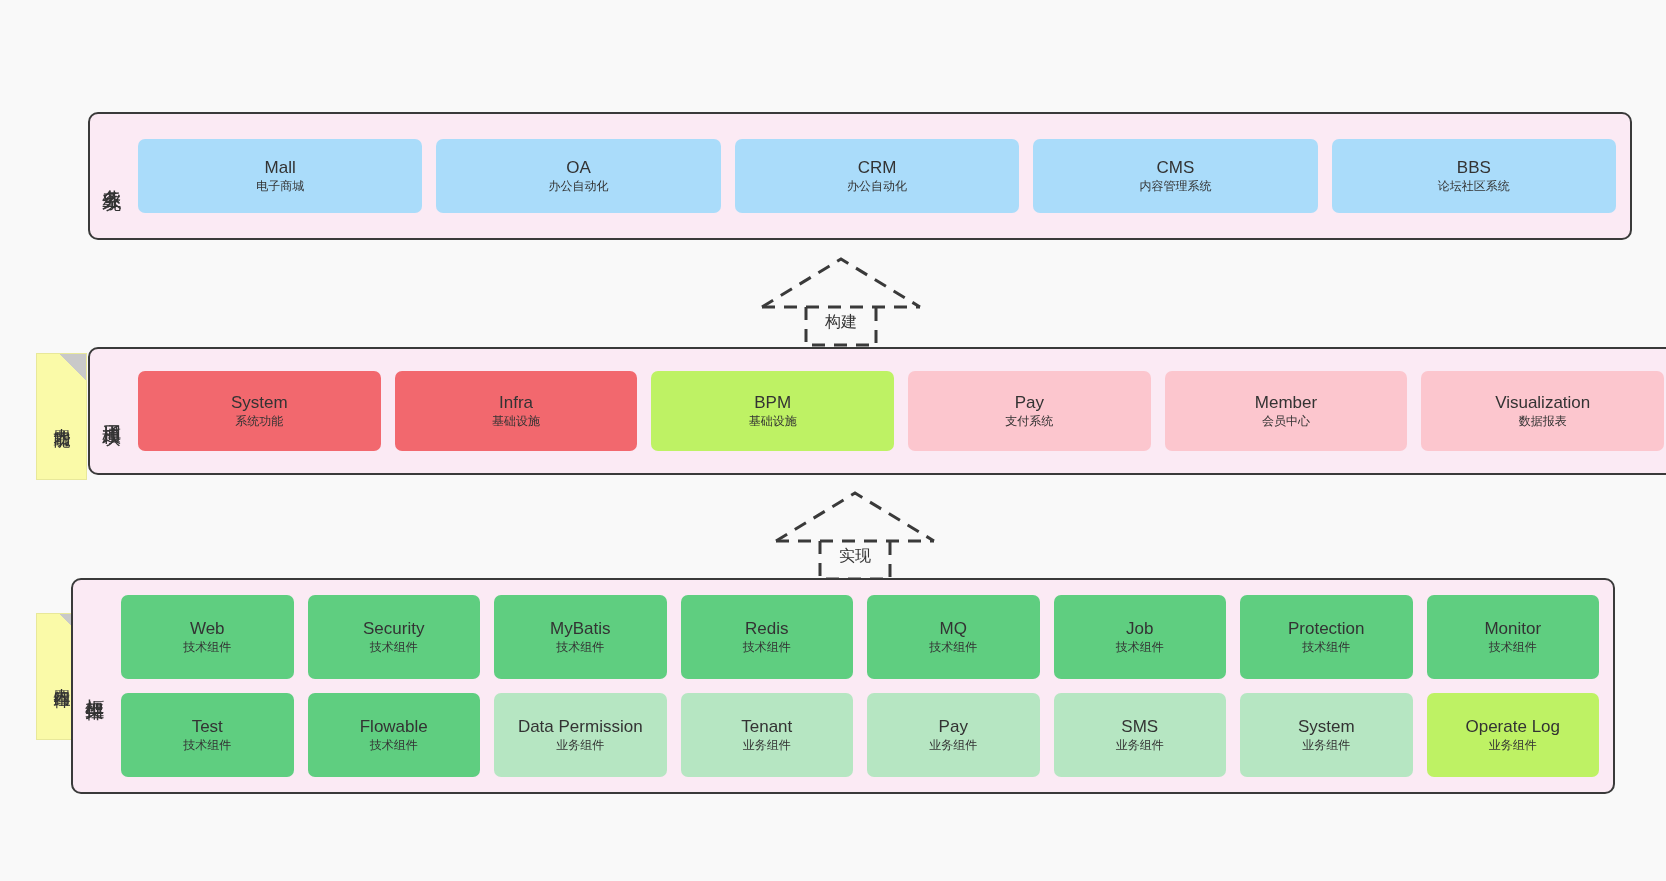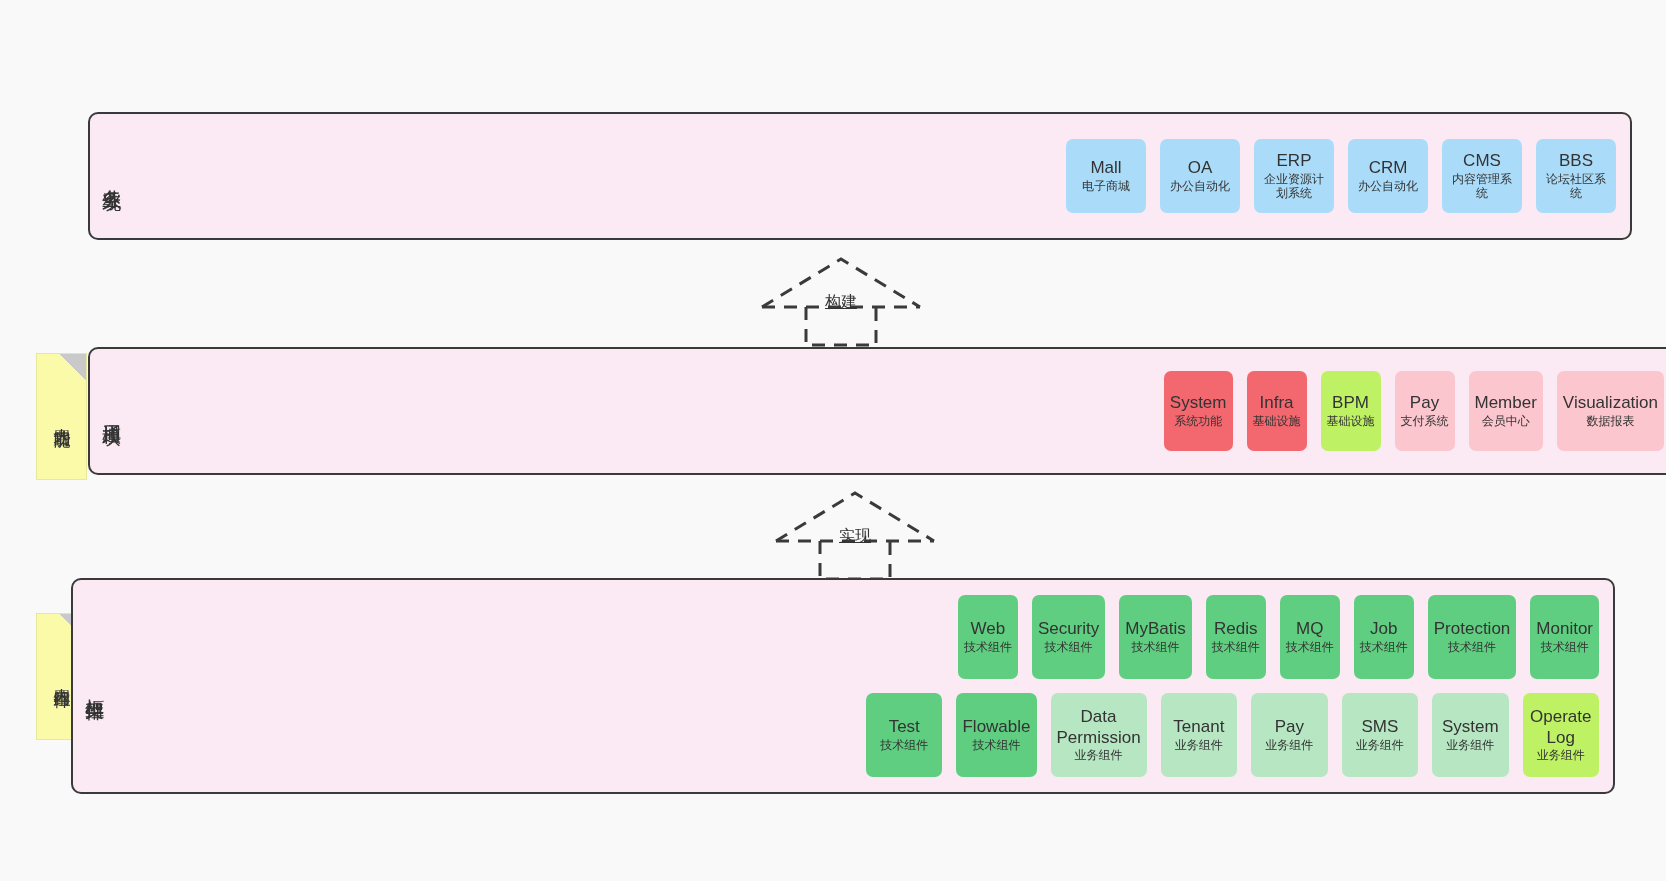--- a/index.html
+++ b/index.html
@@ -48,21 +48,20 @@
     padding: 4px 0;
   }
 
   .layer-body {
     flex: 1 1 auto;
     display: flex;
     flex-direction: column;
     justify-content: center;
     gap: 14px;
     padding: 0 14px 0 4px;
-    align-items: flex-end;
   }
 
   .row {
     display: flex;
     gap: 14px;
     align-items: stretch;
   }
 
   .cell {
     flex: 1 1 0;
@@ -128,49 +127,44 @@
   }
   #arrow-build { left: 756px; top: 253px; }
   #arrow-impl  { left: 770px; top: 487px; }
 
   .arrow svg { display: block; overflow: visible; }
 
   .arrow-label {
     position: absolute;
     left: 50%;
     transform: translateX(-50%);
-    bottom: 36px;
+    bottom: 16px;
     font-size: 16px;
     color: #333;
     background: transparent;
     white-space: nowrap;
     padding: 0 2px;
-    text-decoration: underline;
   }
 </style>
 </head>
 <body>
 
 <div class="canvas">
 
   <div class="layer" id="layer-business">
     <div class="layer-title">业务系统</div>
     <div class="layer-body">
       <div class="row">
         <div class="cell">
           <span class="en">Mall</span>
           <span class="cn">电子商城</span>
         </div>
         <div class="cell">
           <span class="en">OA</span>
           <span class="cn">办公自动化</span>
-        </div>
-        <div class="cell">
-          <span class="en">ERP</span>
-          <span class="cn">企业资源计划系统</span>
         </div>
         <div class="cell">
           <span class="en">CRM</span>
           <span class="cn">办公自动化</span>
         </div>
         <div class="cell">
           <span class="en">CMS</span>
           <span class="cn">内容管理系统</span>
         </div>
         <div class="cell">

